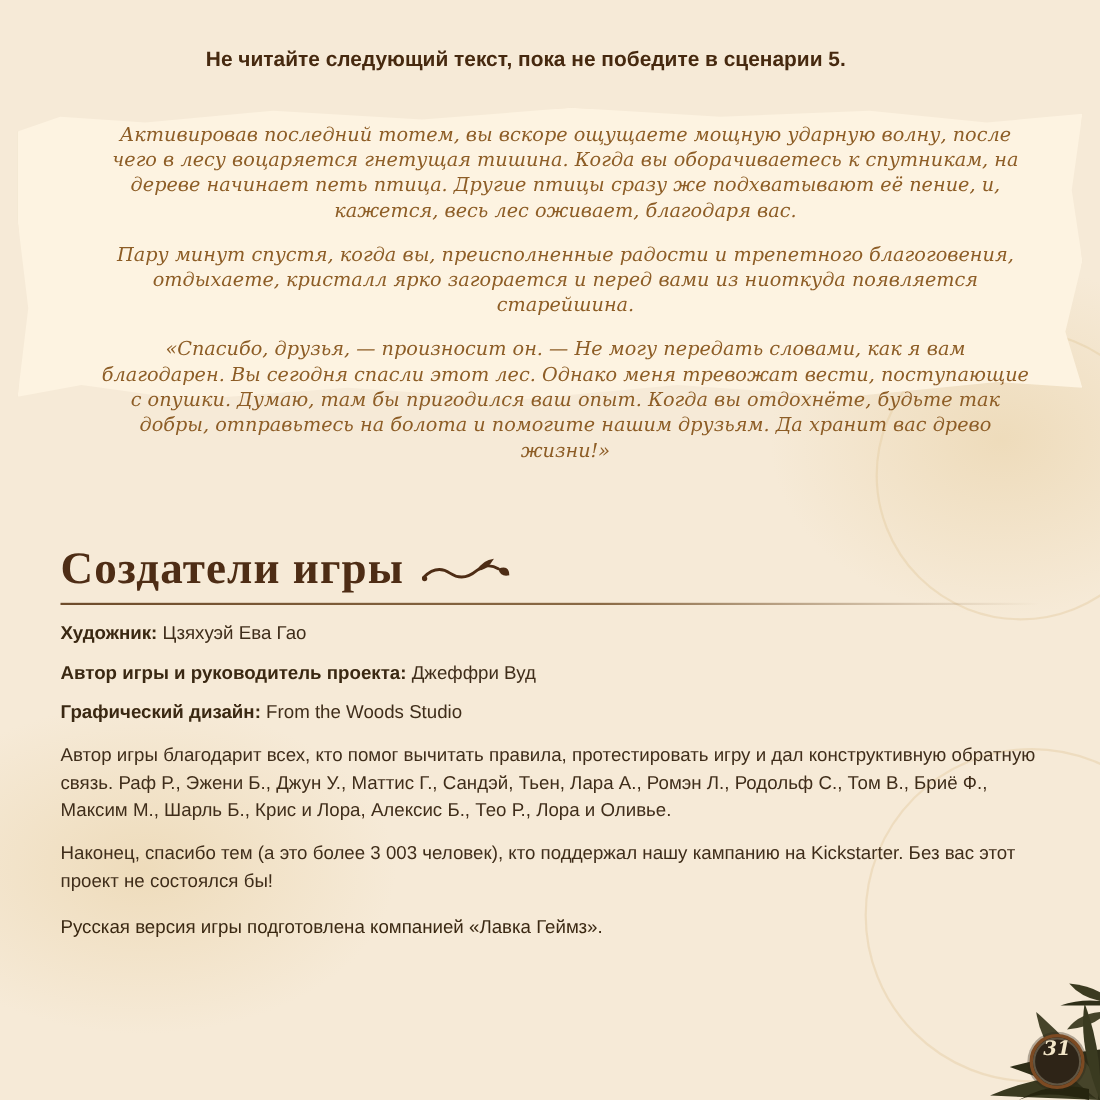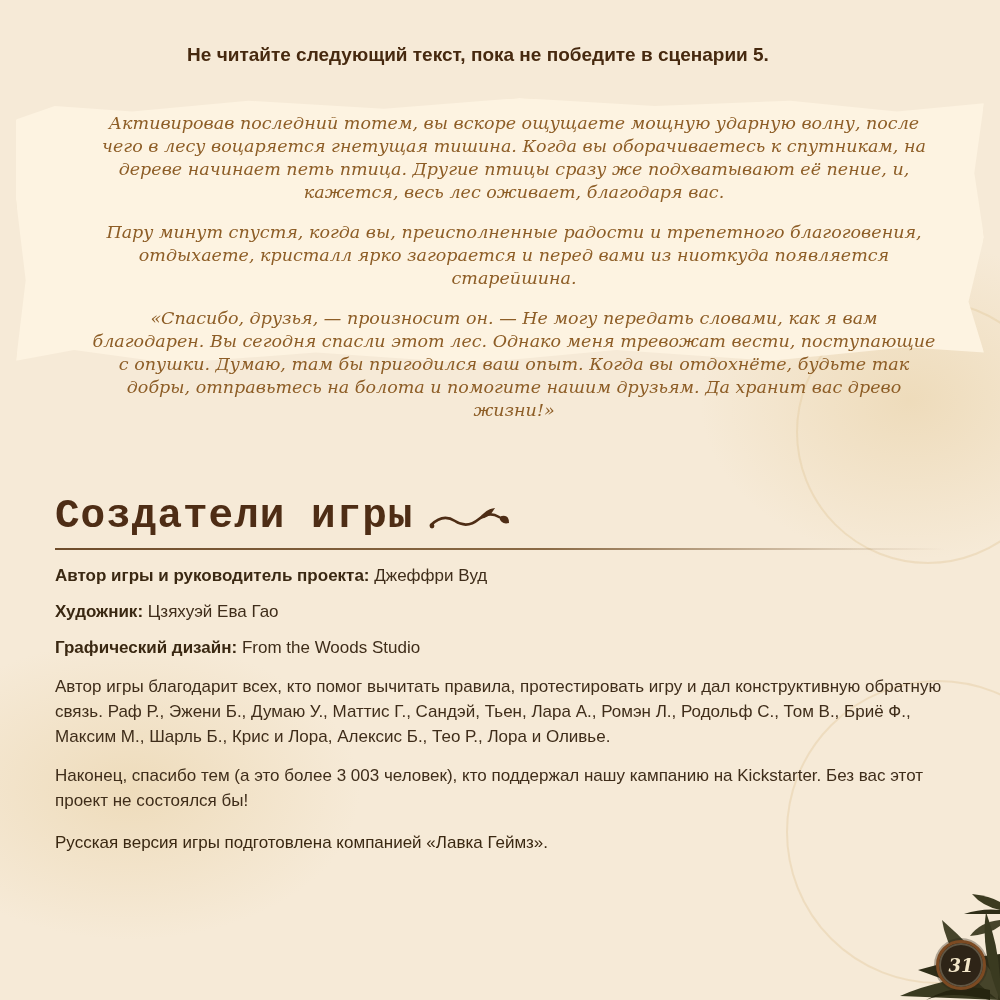--- a/index.html
+++ b/index.html
@@ -48,21 +48,21 @@
     color: #8d5d26;
   }
   .narrative p { margin: 0 0 17px 0; }
   .narrative p:last-child { margin-bottom: 0; }
 
   .content {
     position: absolute; top: 492px; left: 55px; width: 890px;
   }
   .script-title {
     margin: 0; padding: 0;
-    font-family: Liberation Mono, monospace;
+    font-family: Liberation Serif, serif;
     font-weight: bold;
     font-size: 41px; line-height: 48px;
     color: #4e2d15;
     letter-spacing: 1px;
     display: flex; align-items: center; gap: 16px;
   }
   .flourish { flex: 0 0 auto; margin-top: 8px; }
 
   .rule {
     margin-top: 8px; height: 2px; width: 100%;
@@ -80,21 +80,21 @@
 
   .corner-art { position: absolute; right: 0; bottom: 0; pointer-events: none; }
   .edge-sprig { position: absolute; right: 0; top: 876px; pointer-events: none; }
 
   .page-badge {
     position: absolute; right: 14px; bottom: 10px;
     width: 44px; height: 44px; border-radius: 50%;
     background: #2e2417;
     border: 3px solid #7c4a22;
     box-shadow: inset 0 0 0 2px rgba(243,230,200,0.25), 0 0 0 2px rgba(46,36,23,0.35);
-    display: flex; align-items: center; justify-content: center;
+    display: flex; justify-content: center;
   }
   .page-badge span {
     font-family: "DejaVu Serif", serif;
     font-style: italic; font-weight: bold;
     font-size: 18px; color: #f3e6c8;
   }
 </style>
 </head>
 <body>
 
@@ -119,27 +119,27 @@
     <svg class="flourish" width="82" height="30" viewBox="0 0 82 30">
       <path d="M2 20 Q14 8 26 16 Q38 24 50 14 Q60 6 70 12" fill="none" stroke="#4e2d15" stroke-width="2.6" stroke-linecap="round"></path>
       <path d="M50 14 Q56 4 66 3 Q60 14 50 14 Z" fill="#4e2d15"></path>
       <path d="M70 12 Q80 8 80 18 Q72 20 70 12 Z" fill="#4e2d15"></path>
       <circle cx="3" cy="21" r="2.4" fill="#4e2d15"></circle>
     </svg>
   </h2>
 
   <div class="rule"></div>
 
+  <p class="credit-line"><span class="b">Художник:</span> <span>Цзяхуэй Ева Гао</span></p>
+
   <p class="credit-line"><span class="b">Автор игры и руководитель проекта:</span> <span>Джеффри Вуд</span></p>
-
-  <p class="credit-line"><span class="b">Художник:</span> <span>Цзяхуэй Ева Гао</span></p>
 
   <p class="credit-line"><span class="b">Графический дизайн:</span> <span>From the Woods Studio</span></p>
 
-  <p class="body-p">Автор игры благодарит всех, кто помог вычитать правила, протестировать игру и дал конструктивную обратную связь. Раф Р., Эжени Б., Думаю У., Маттис Г., Сандэй, Тьен, Лара А., Ромэн Л., Родольф С., Том В., Бриё Ф., Максим М., Шарль Б., Крис и Лора, Алексис Б., Тео Р., Лора и Оливье.</p>
+  <p class="body-p">Автор игры благодарит всех, кто помог вычитать правила, протестировать игру и дал конструктивную обратную связь. Раф Р., Эжени Б., Джун У., Маттис Г., Сандэй, Тьен, Лара А., Ромэн Л., Родольф С., Том В., Бриё Ф., Максим М., Шарль Б., Крис и Лора, Алексис Б., Тео Р., Лора и Оливье.</p>
   <p class="body-p">Наконец, спасибо тем (а это более 3 003 человек), кто поддержал нашу кампанию на Kickstarter. Без вас этот проект не состоялся бы!</p>
 
   <p class="body-p bold">Русская версия игры подготовлена компанией «Лавка Геймз».</p>
 </div>
 
 <svg class="edge-sprig" width="54" height="70" viewBox="0 0 54 70">
   <path d="M54 34 Q36 30 26 18 Q44 20 54 26 Z" fill="#3c3b20"></path>
   <path d="M54 44 Q34 46 24 60 Q44 58 54 50 Z" fill="#46442a"></path>
   <path d="M54 38 Q30 38 18 38 Q36 32 54 34 Z" fill="#2f2e18"></path>
 </svg>

